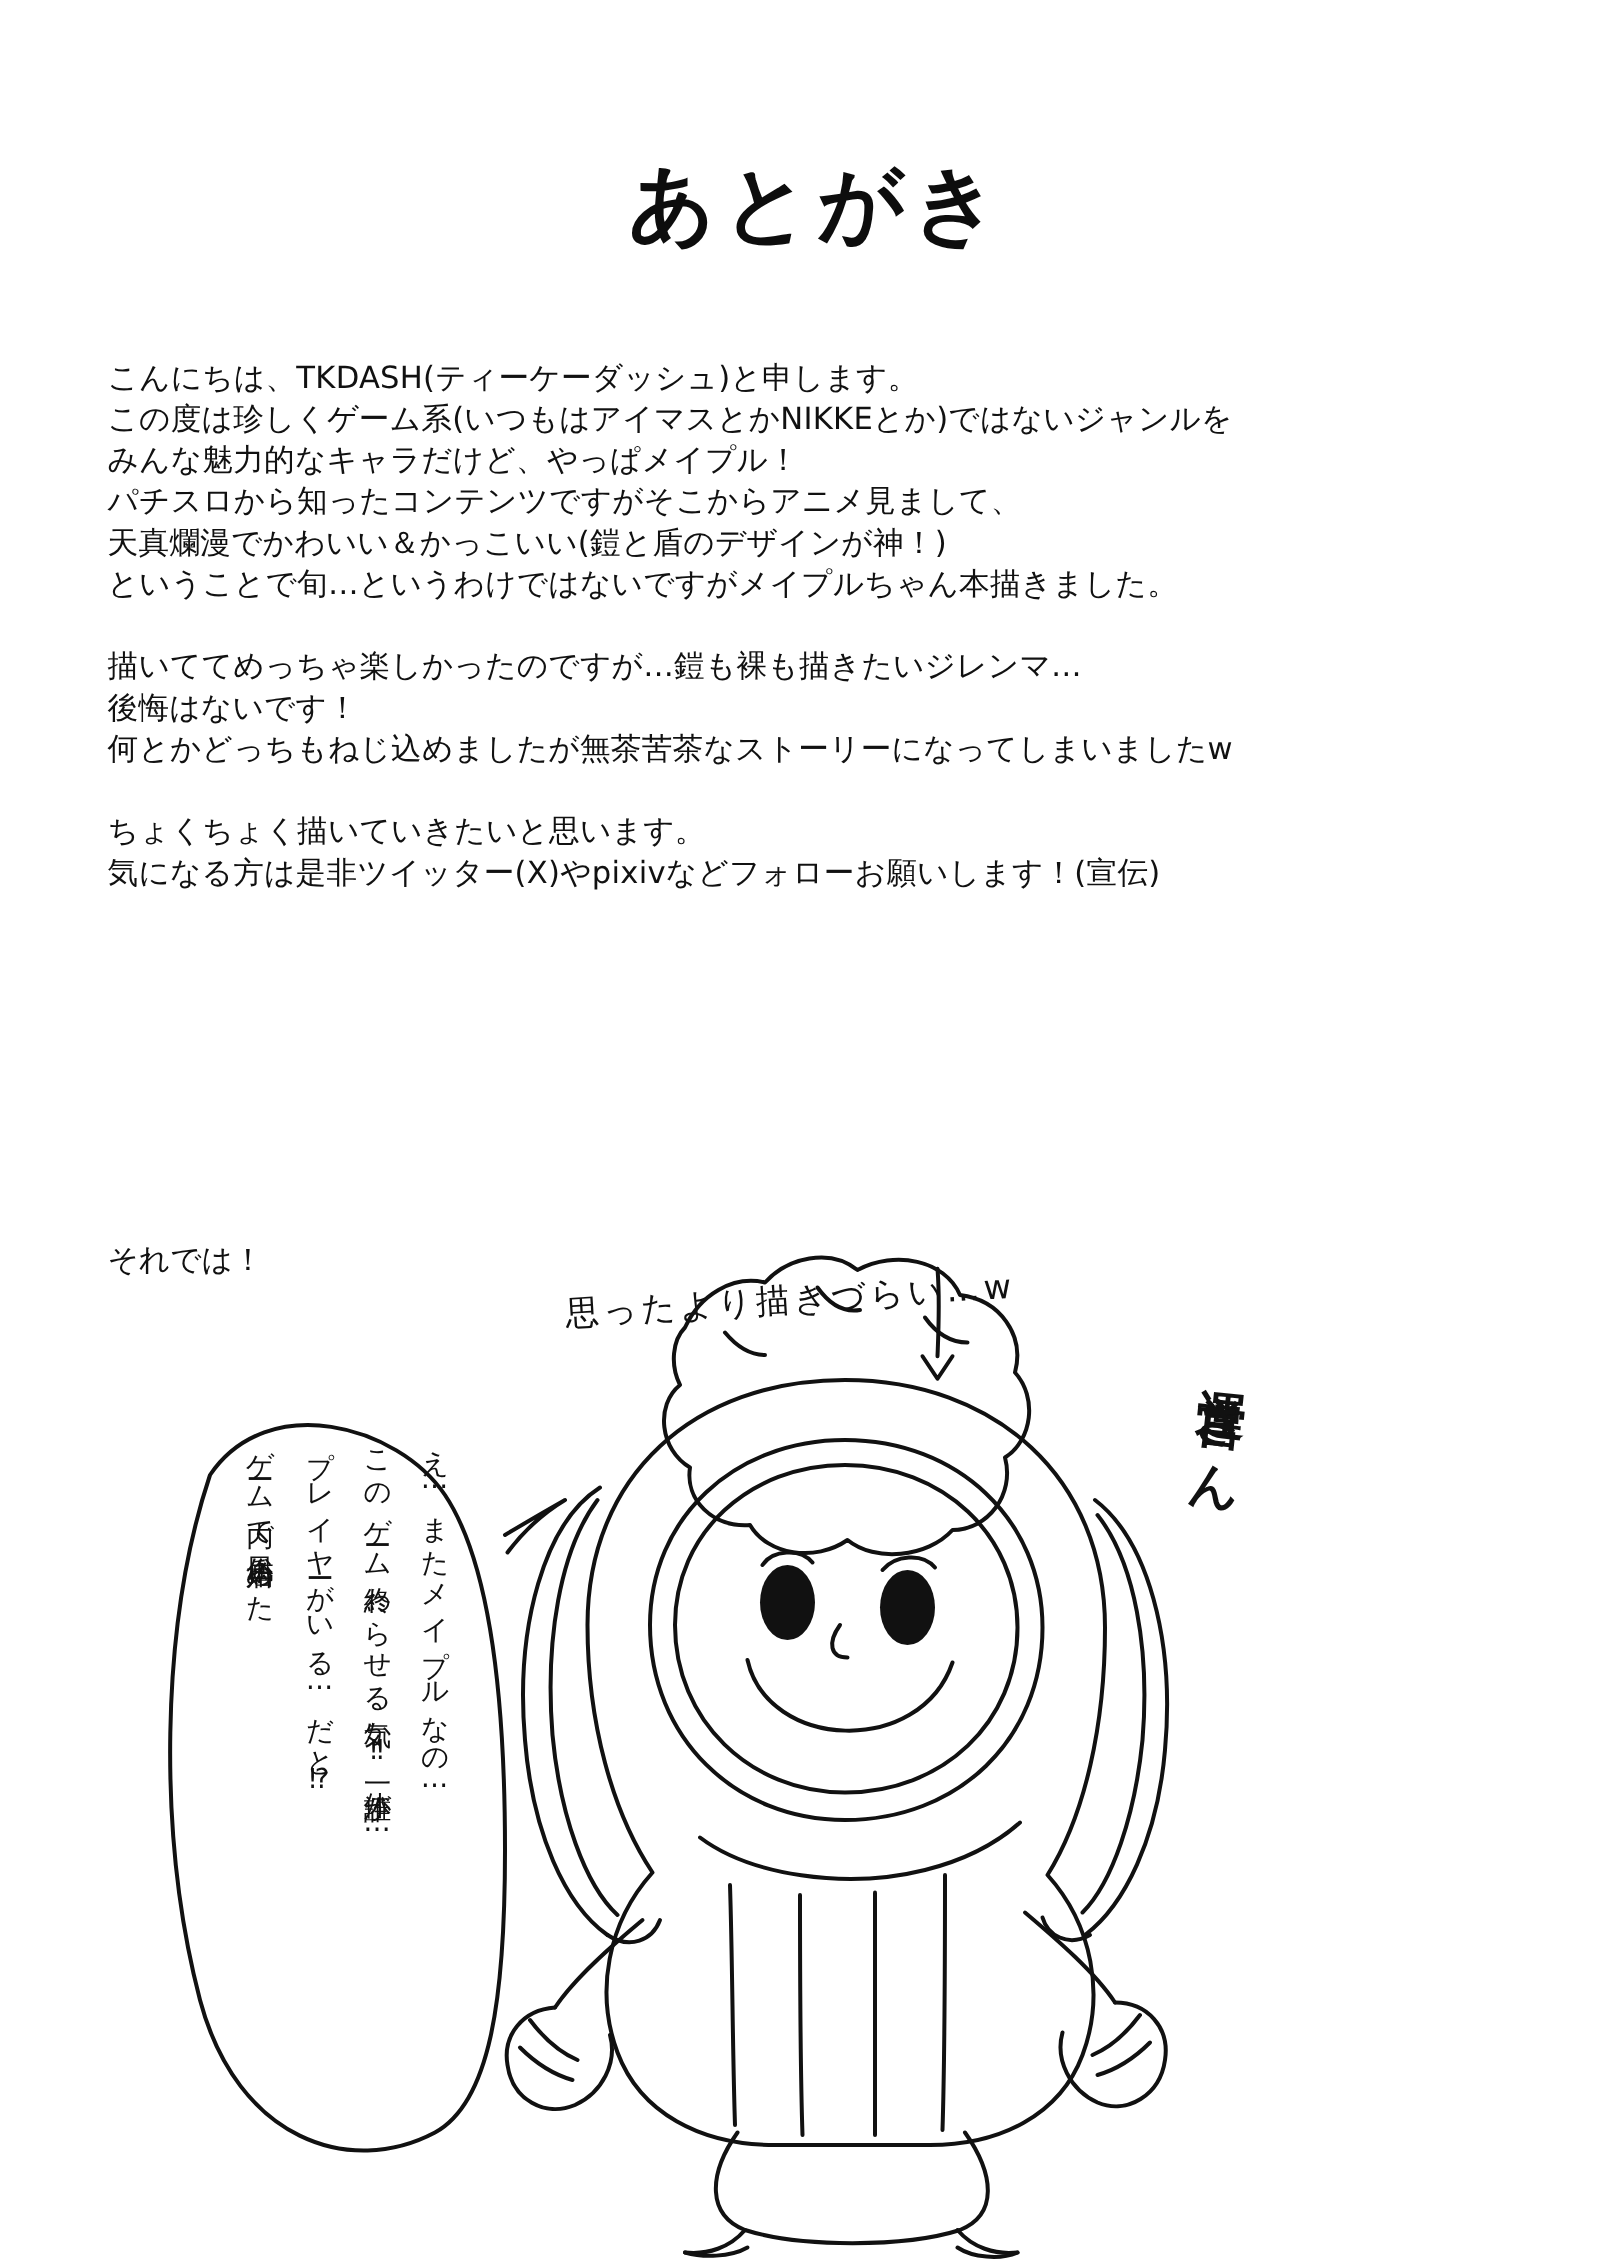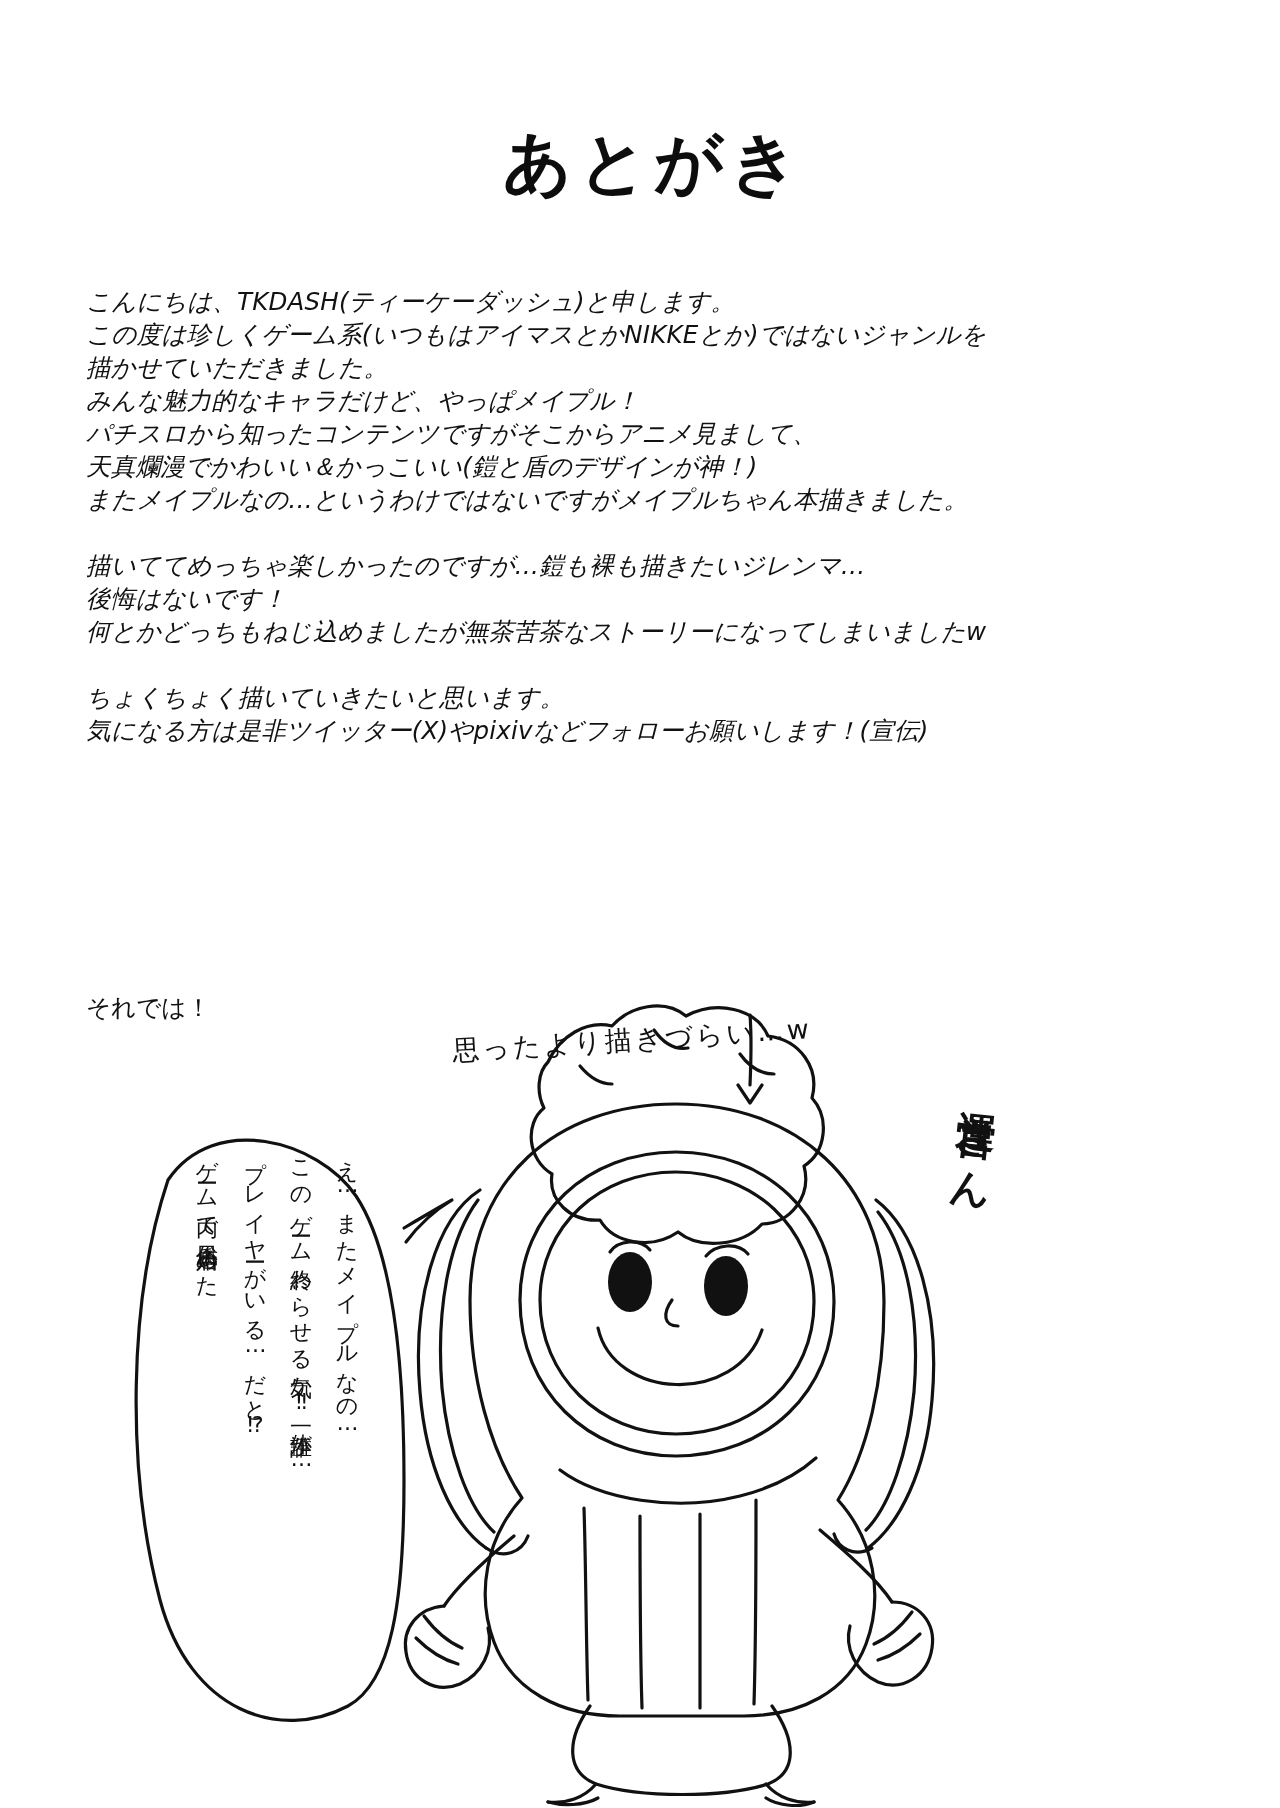--- a/index.html
+++ b/index.html
@@ -35,21 +35,21 @@
   .body-text {
     position: absolute;
     left: 86px;
     top: 285px;
     width: 1110px;
     font-size: 24.5px;
     line-height: 33px;
     color: #111111;
     letter-spacing: 0.2px;
   }
-  .para { margin: 0 0 0 0; font-style: italic; }
+  .para { margin: 0 0 0 0; }
   .para + .para { margin-top: 0; }
   .spacer { height: 33px; }
   .highlight {
     font-size: 33px;
     font-weight: 700;
     line-height: 46px;
     letter-spacing: 0.5px;
   }
   .closing {
     position: absolute;
@@ -112,27 +112,26 @@
 </head>
 <body>
 
 <div class="page">
 
   <div class="title">あとがき</div>
 
   <div class="body-text">
     <div class="para">こんにちは、TKDASH(ティーケーダッシュ)と申します。</div>
     <div class="para">この度は珍しくゲーム系(いつもはアイマスとかNIKKEとか)ではないジャンルを</div>
-    <div class="para">描かせていただきました。</div>
 
 
     <div class="para">みんな魅力的なキャラだけど、やっぱメイプル！</div>
     <div class="para">パチスロから知ったコンテンツですがそこからアニメ見まして、</div>
     <div class="para">天真爛漫でかわいい＆かっこいい(鎧と盾のデザインが神！)</div>
-    <div class="para">またメイプルなの…というわけではないですがメイプルちゃん本描きました。</div>
+    <div class="para">ということで旬…というわけではないですがメイプルちゃん本描きました。</div>
 
     <div class="spacer"></div>
 
     <div class="para">描いててめっちゃ楽しかったのですが…鎧も裸も描きたいジレンマ…</div>
     <div class="para">後悔はないです！</div>
     <div class="para">何とかどっちもねじ込めましたが無茶苦茶なストーリーになってしまいましたw</div>
 
     <div class="spacer"></div>
 
     <div class="para">ちょくちょく描いていきたいと思います。</div>

